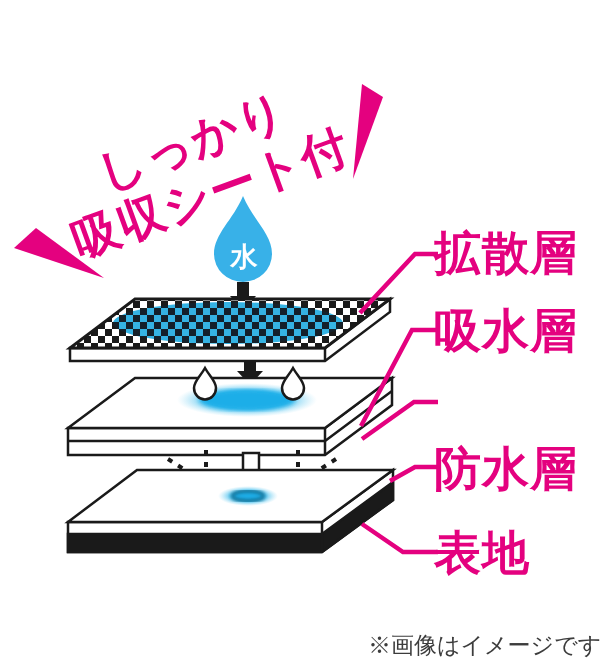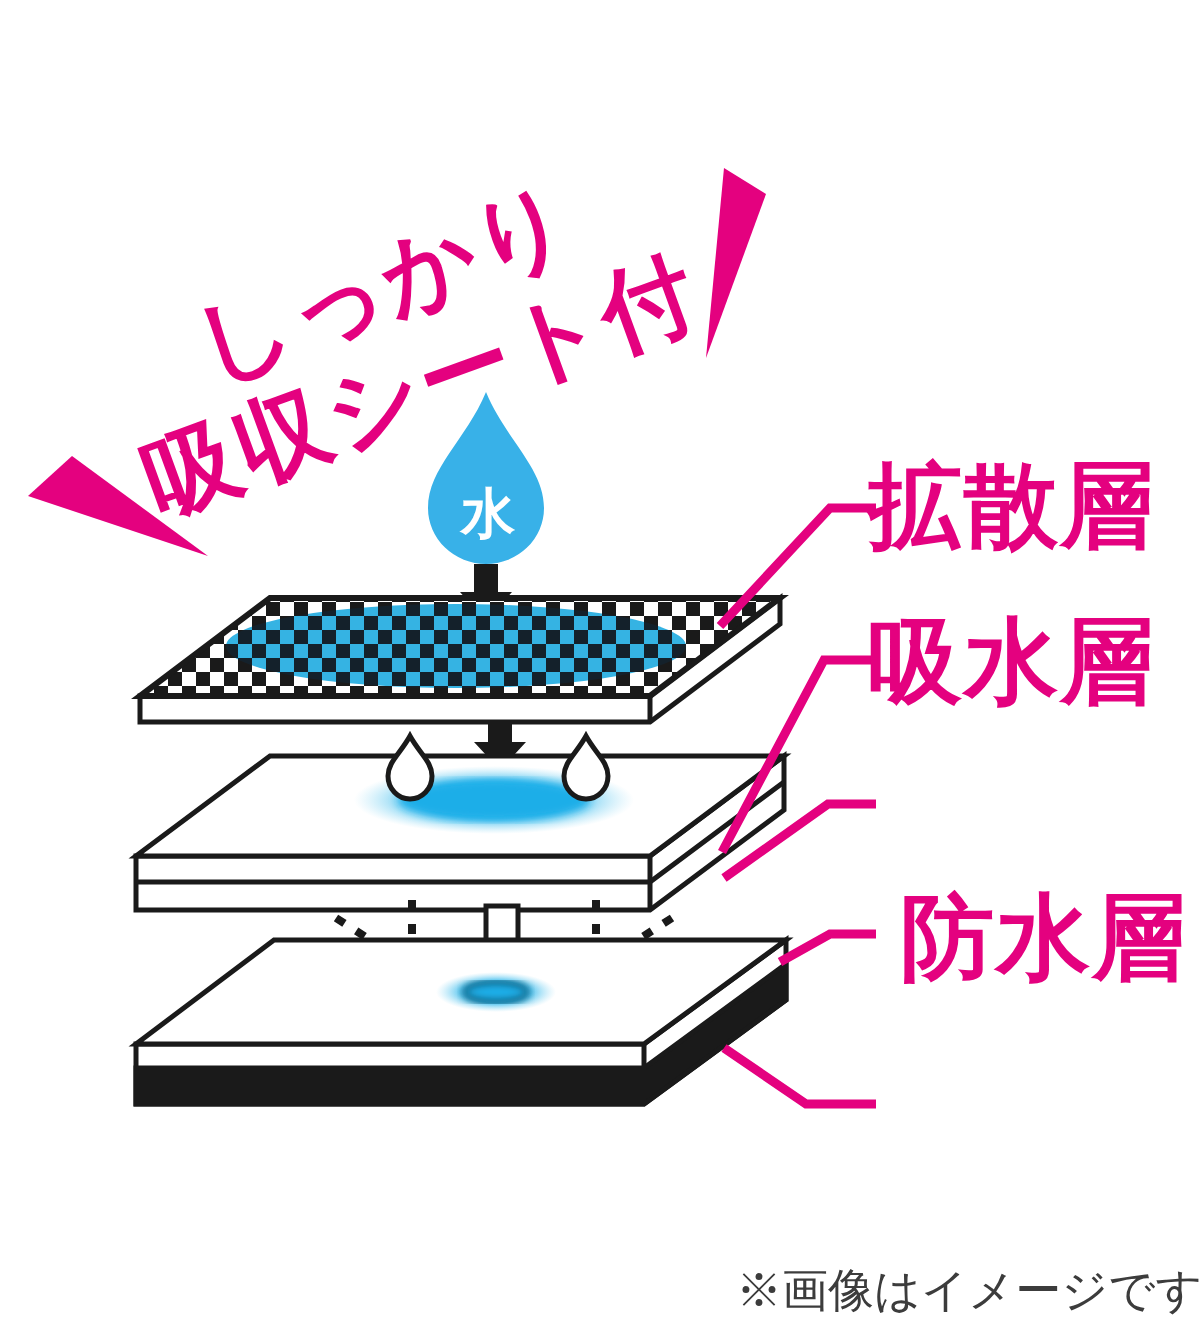--- a/index.html
+++ b/index.html
@@ -18,21 +18,21 @@
     position:absolute;left:227px;top:239px;width:34px;text-align:center;
     color:#ffffff;font-weight:800;font-size:27px;
   }
   .layer-label{
     position:absolute;left:434px;color:#e4017f;font-weight:800;font-size:47px;
     letter-spacing:1px;white-space:nowrap;line-height:1.06;
   }
   .lbl-0{top:228px;}
   .lbl-1{top:306px;}
   .lbl-2{top:379px;}
-  .lbl-3{top:444px;margin-left:16px;}
+  .lbl-3{top:444px;}
   .lbl-4{top:528px;}
   .note{
     position:absolute;left:368px;top:630px;color:#3c3c3c;
     font-size:23px;font-weight:500;white-space:nowrap;
   }
 </style>
 </head>
 <body>
 
 <div id="stage">
@@ -119,16 +119,17 @@
   <div class="headline">
     <div>しっかり</div>
     <div>吸収シート付</div>
   </div>
 
   <div class="drop-label">水</div>
 
   <div class="layer-label lbl-1">吸水層</div>
   <div class="layer-label lbl-0">拡散層</div>
   <div class="layer-label lbl-3">防水層</div>
+  <div class="layer-label lbl-4">表地</div>
 
   <div class="note">※画像はイメージです。</div>
 
 </div>
 
 </body></html>

